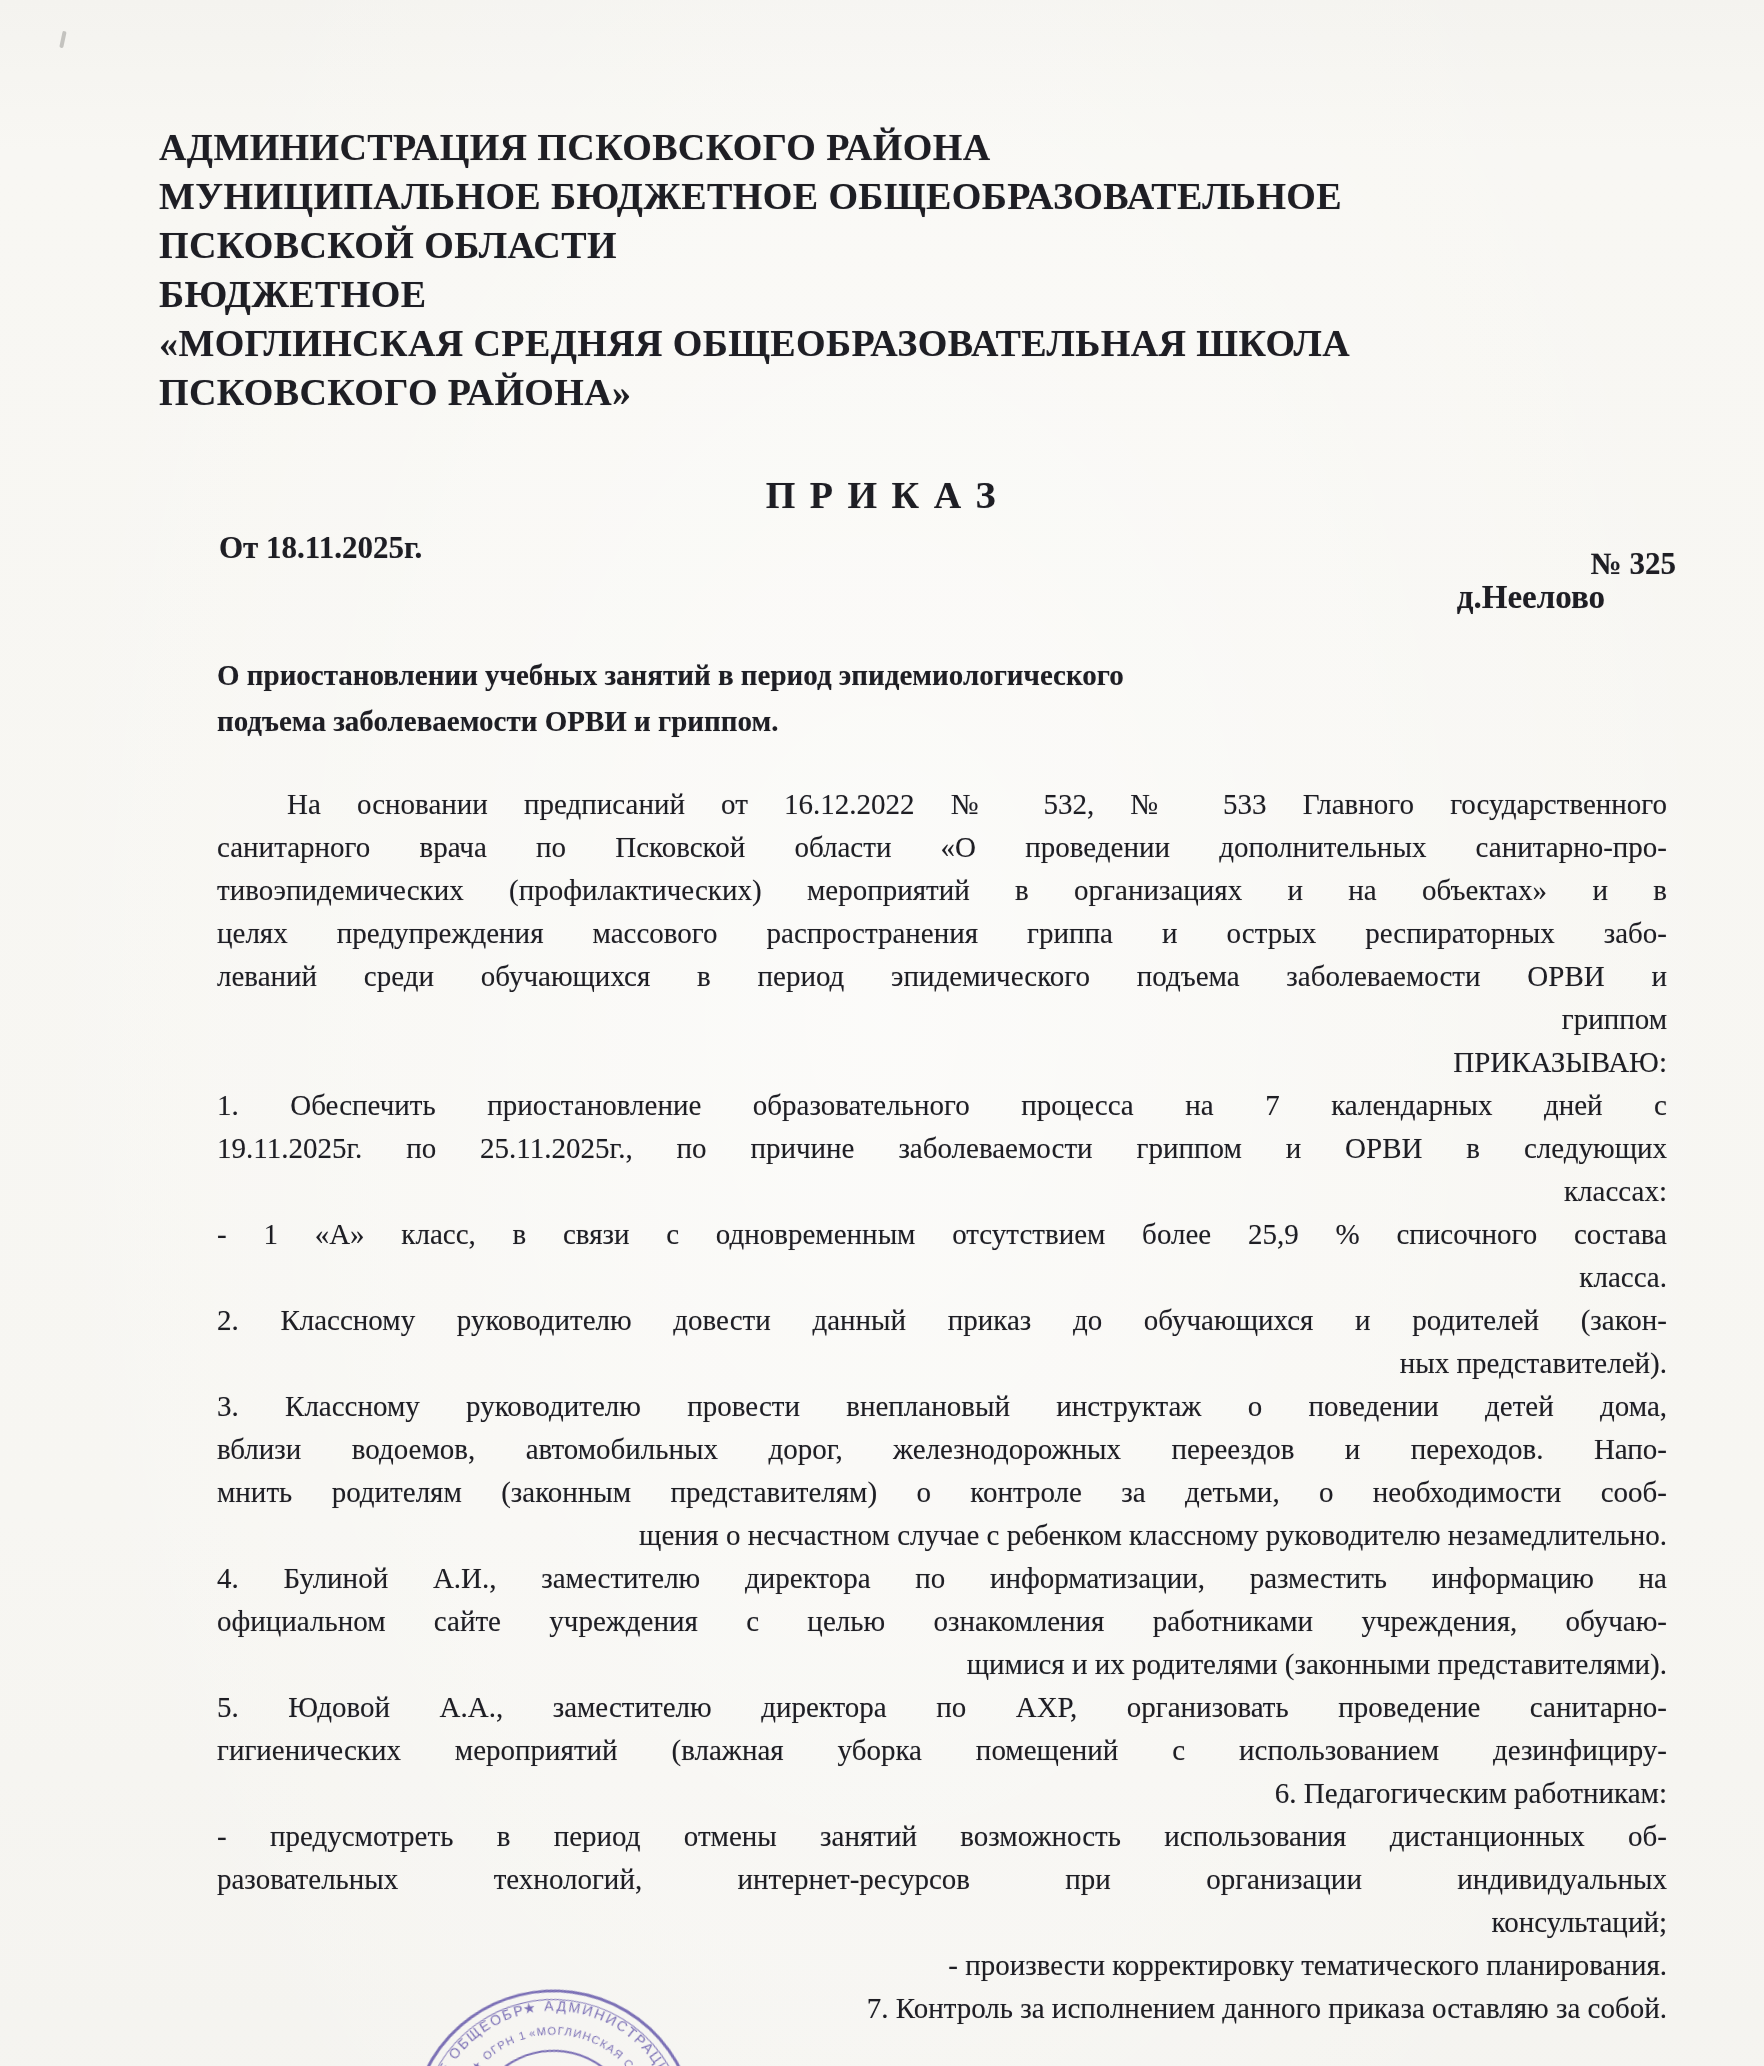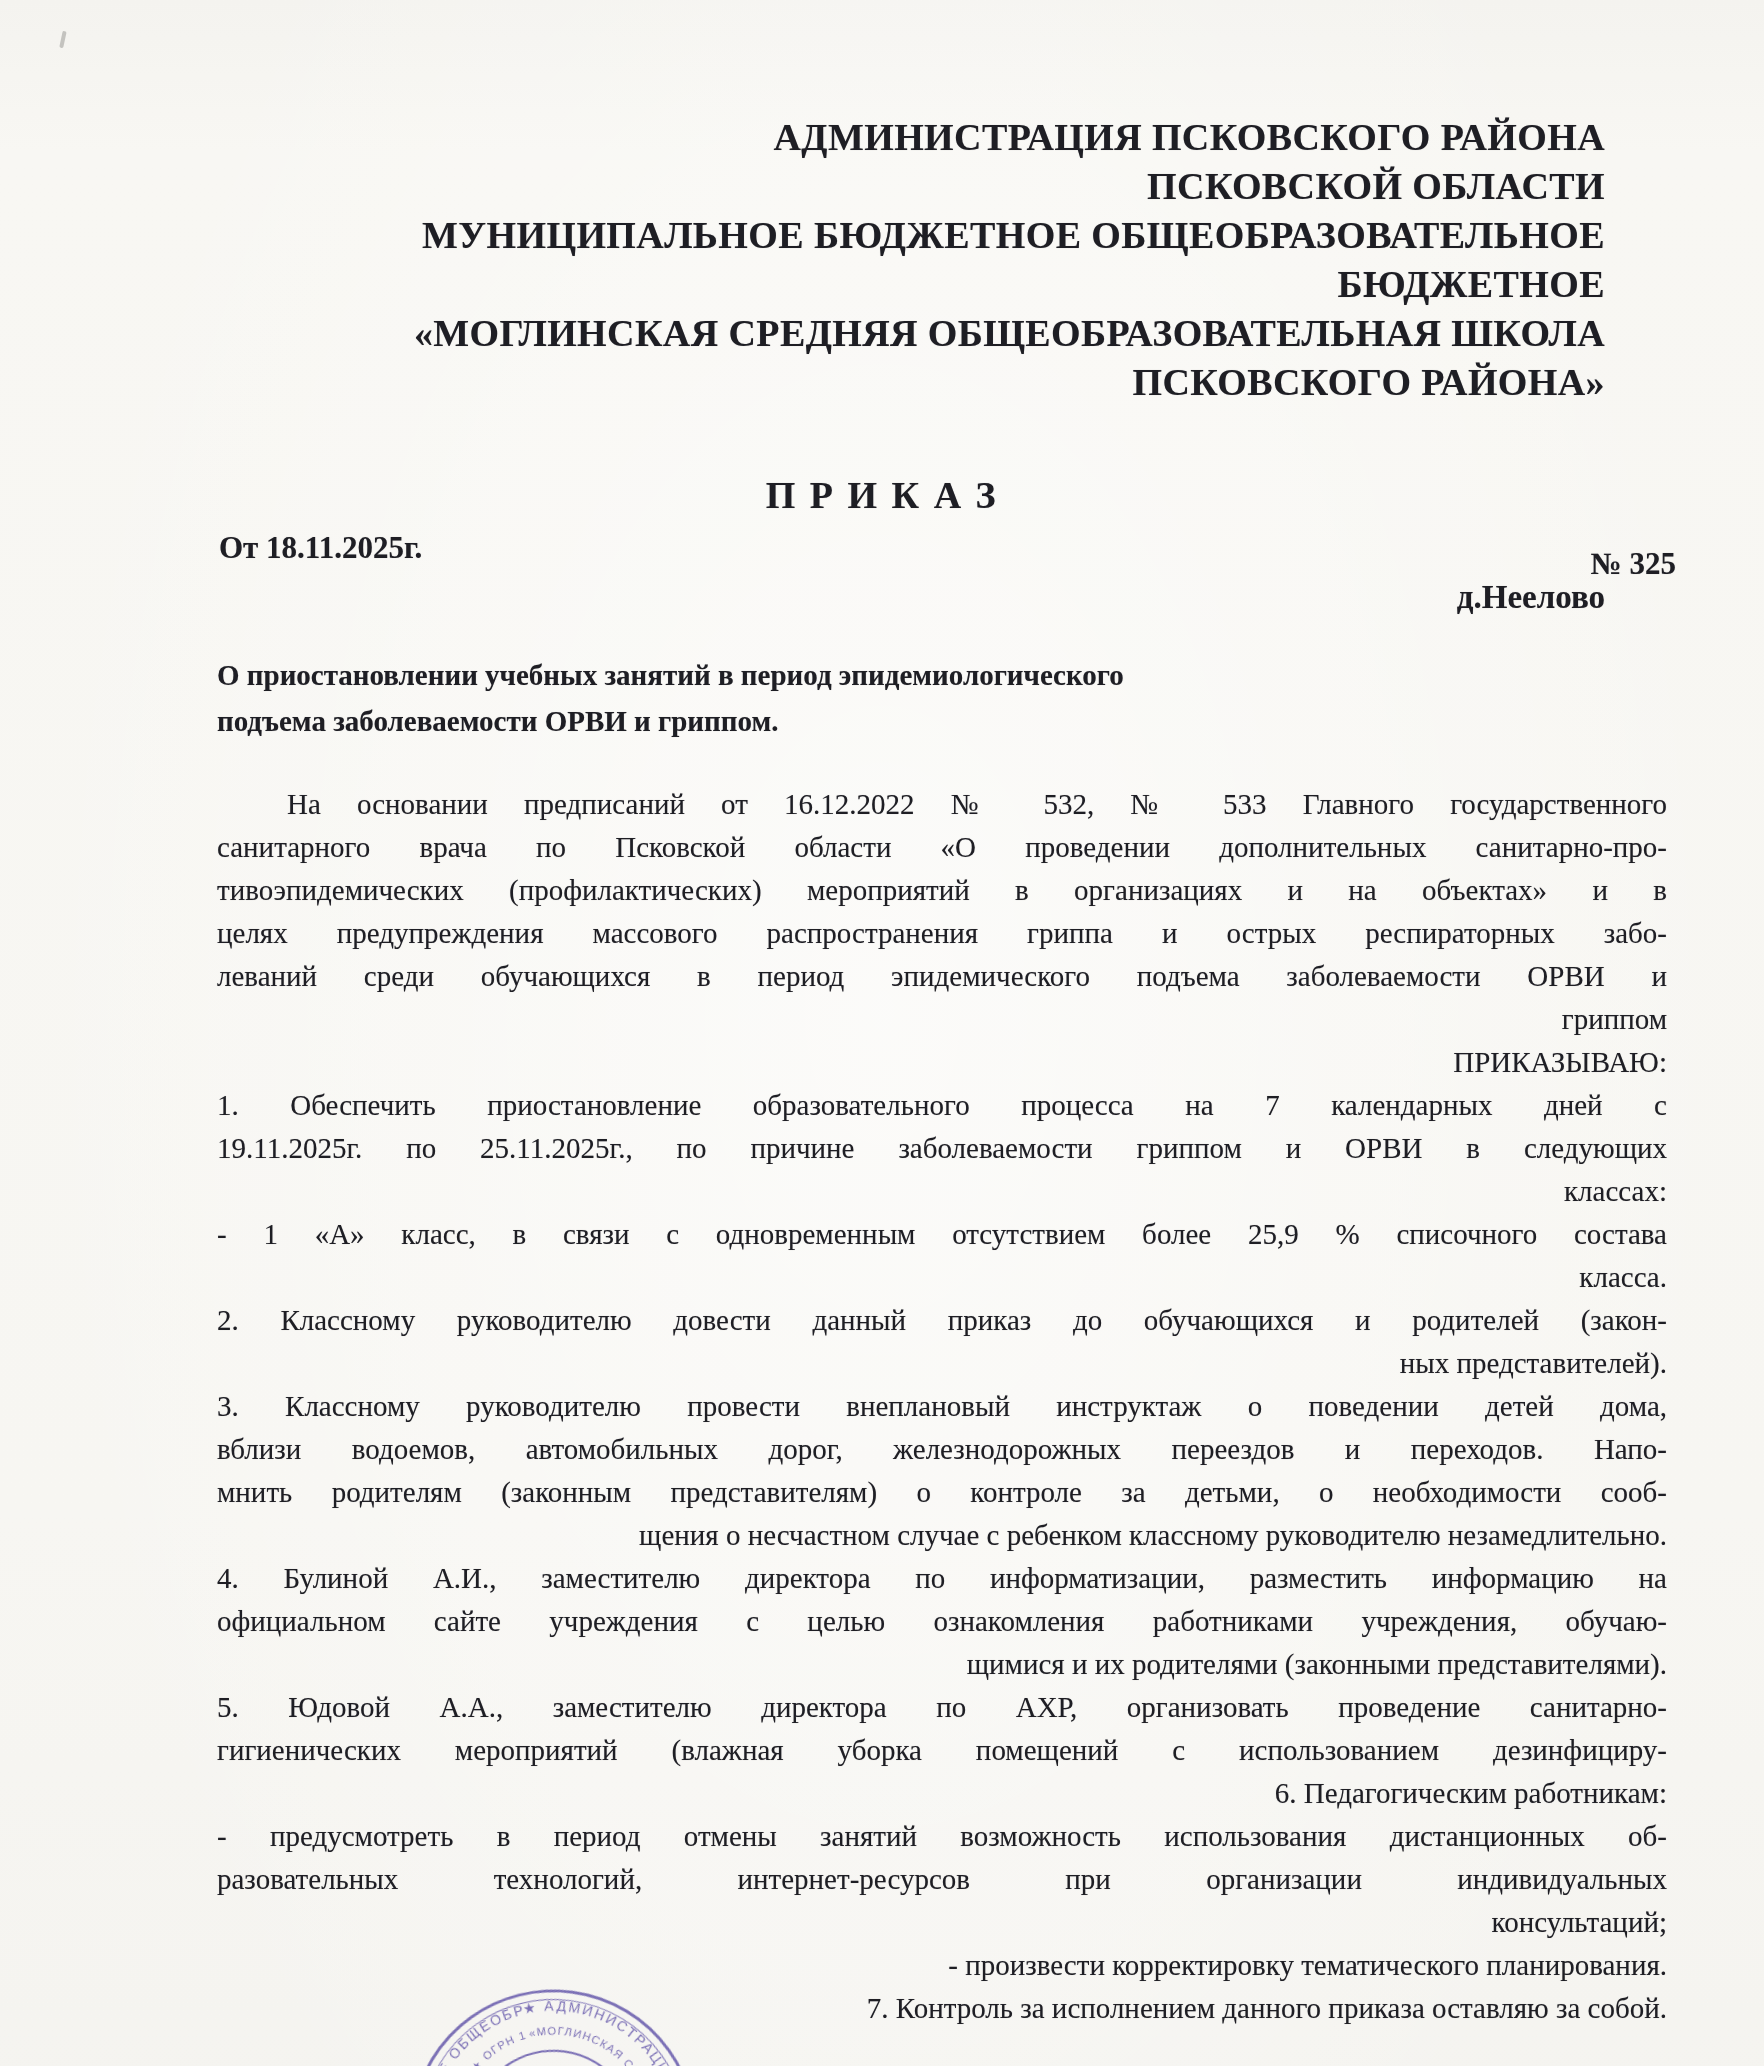--- a/index.html
+++ b/index.html
@@ -13,22 +13,22 @@
     overflow:hidden;
     font-family:"Liberation Serif","DejaVu Serif",serif;
     color:#1e1e24;
   }
   .page::before{ 
     content:"";position:absolute;left:61px;top:31px;width:3.7px;height:16.5px;
     background:#9a9a98;transform:rotate(12deg);border-radius:1.7px;opacity:.55;
   }
   .ink{ text-shadow:0 0 0.8px rgba(25,25,35,.35); }
   .header{
-    position:absolute;left:159px;top:113px;width:1446px;
-    text-align:right;font-weight:bold;font-size:38px;line-height:49px;
+    position:absolute;left:159px;top:123px;width:1446px;
+    text-align:left;font-weight:bold;font-size:38px;line-height:49px;
     letter-spacing:0.4px;
   }
   .order-title{
     position:absolute;left:159px;top:473px;width:1446px;
     text-align:center;font-weight:bold;font-size:38px;letter-spacing:2.5px;
   }
   .date-row{position:absolute;left:219px;right:89px;top:530px;font-weight:bold;font-size:31px;}
   .date-left{position:absolute;left:0;top:0;}
   .order-no{position:absolute;right:0;top:16px;}
   .place{position:absolute;left:159px;top:579px;width:1446px;text-align:right;font-weight:bold;font-size:33px;}
@@ -52,22 +52,22 @@
   .pen{position:absolute;mix-blend-mode:multiply;}
   .pen.director-sig{left:785px;top:2062px;}
 </style>
 </head>
 <body>
 
 <div class="page">
 
   <div class="header ink">
     <div>АДМИНИСТРАЦИЯ ПСКОВСКОГО РАЙОНА</div>
+    <div>МУНИЦИПАЛЬНОЕ БЮДЖЕТНОЕ ОБЩЕОБРАЗОВАТЕЛЬНОЕ</div>
     <div>ПСКОВСКОЙ ОБЛАСТИ</div>
-    <div>МУНИЦИПАЛЬНОЕ БЮДЖЕТНОЕ ОБЩЕОБРАЗОВАТЕЛЬНОЕ</div>
     <div>БЮДЖЕТНОЕ</div>
     <div>«МОГЛИНСКАЯ СРЕДНЯЯ ОБЩЕОБРАЗОВАТЕЛЬНАЯ ШКОЛА</div>
     <div>ПСКОВСКОГО РАЙОНА»</div>
   </div>
 
   <div class="order-title ink">П Р И К А З</div>
 
   <div class="date-row">
     <span class="date-left ink">От 18.11.2025г.</span>
     <span class="order-no ink">№ 325</span>

